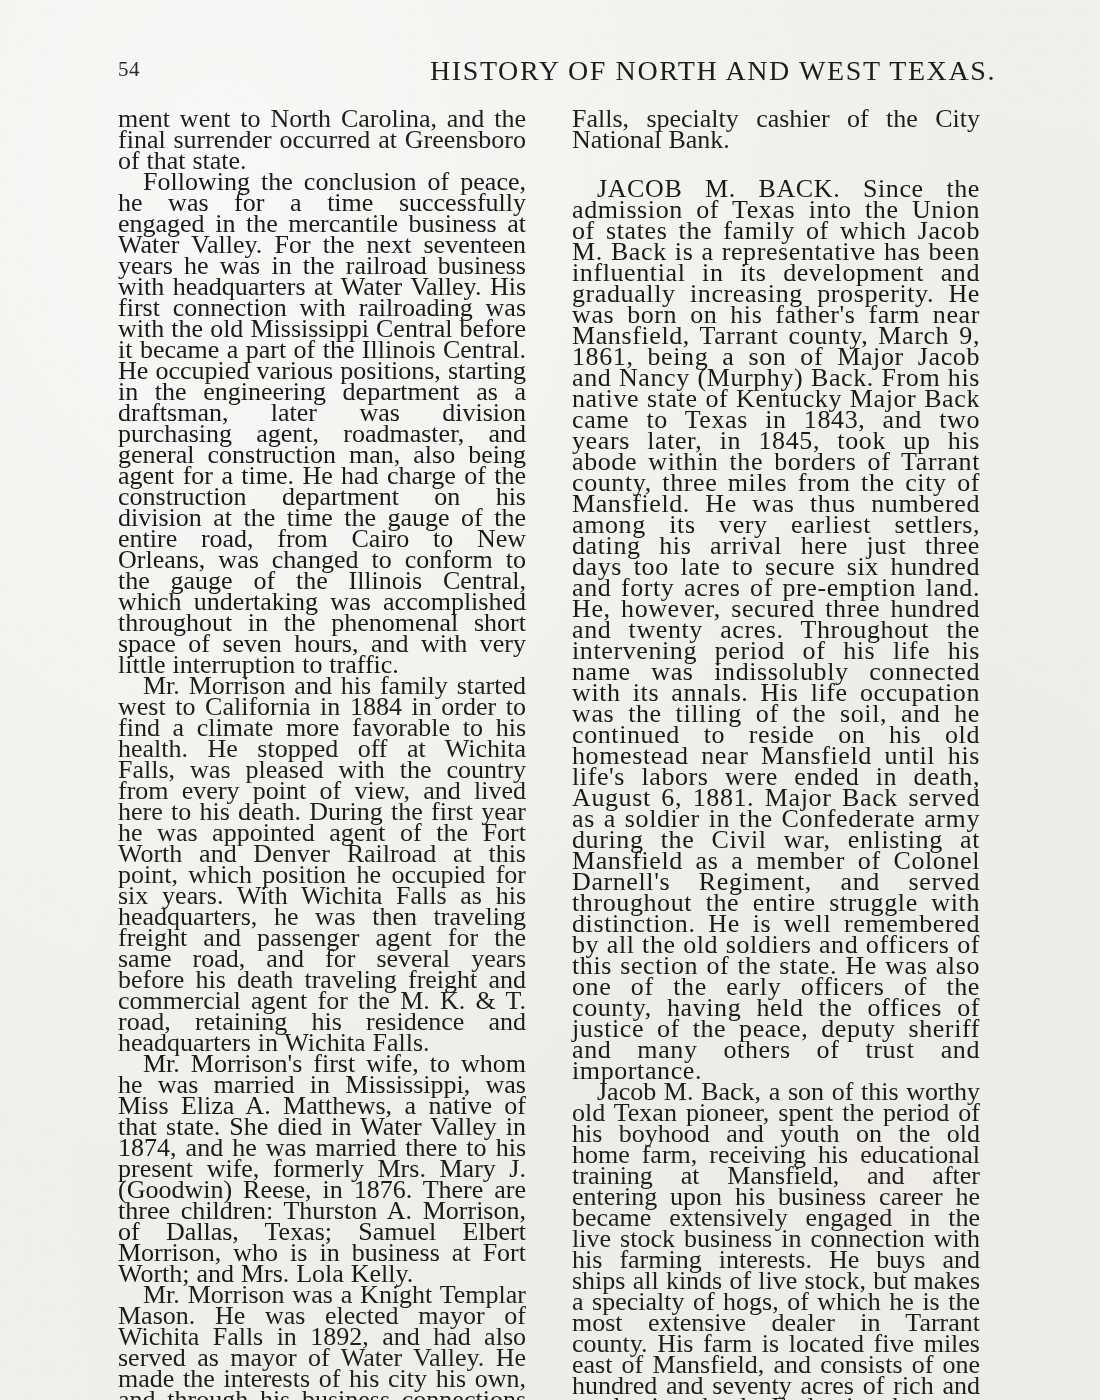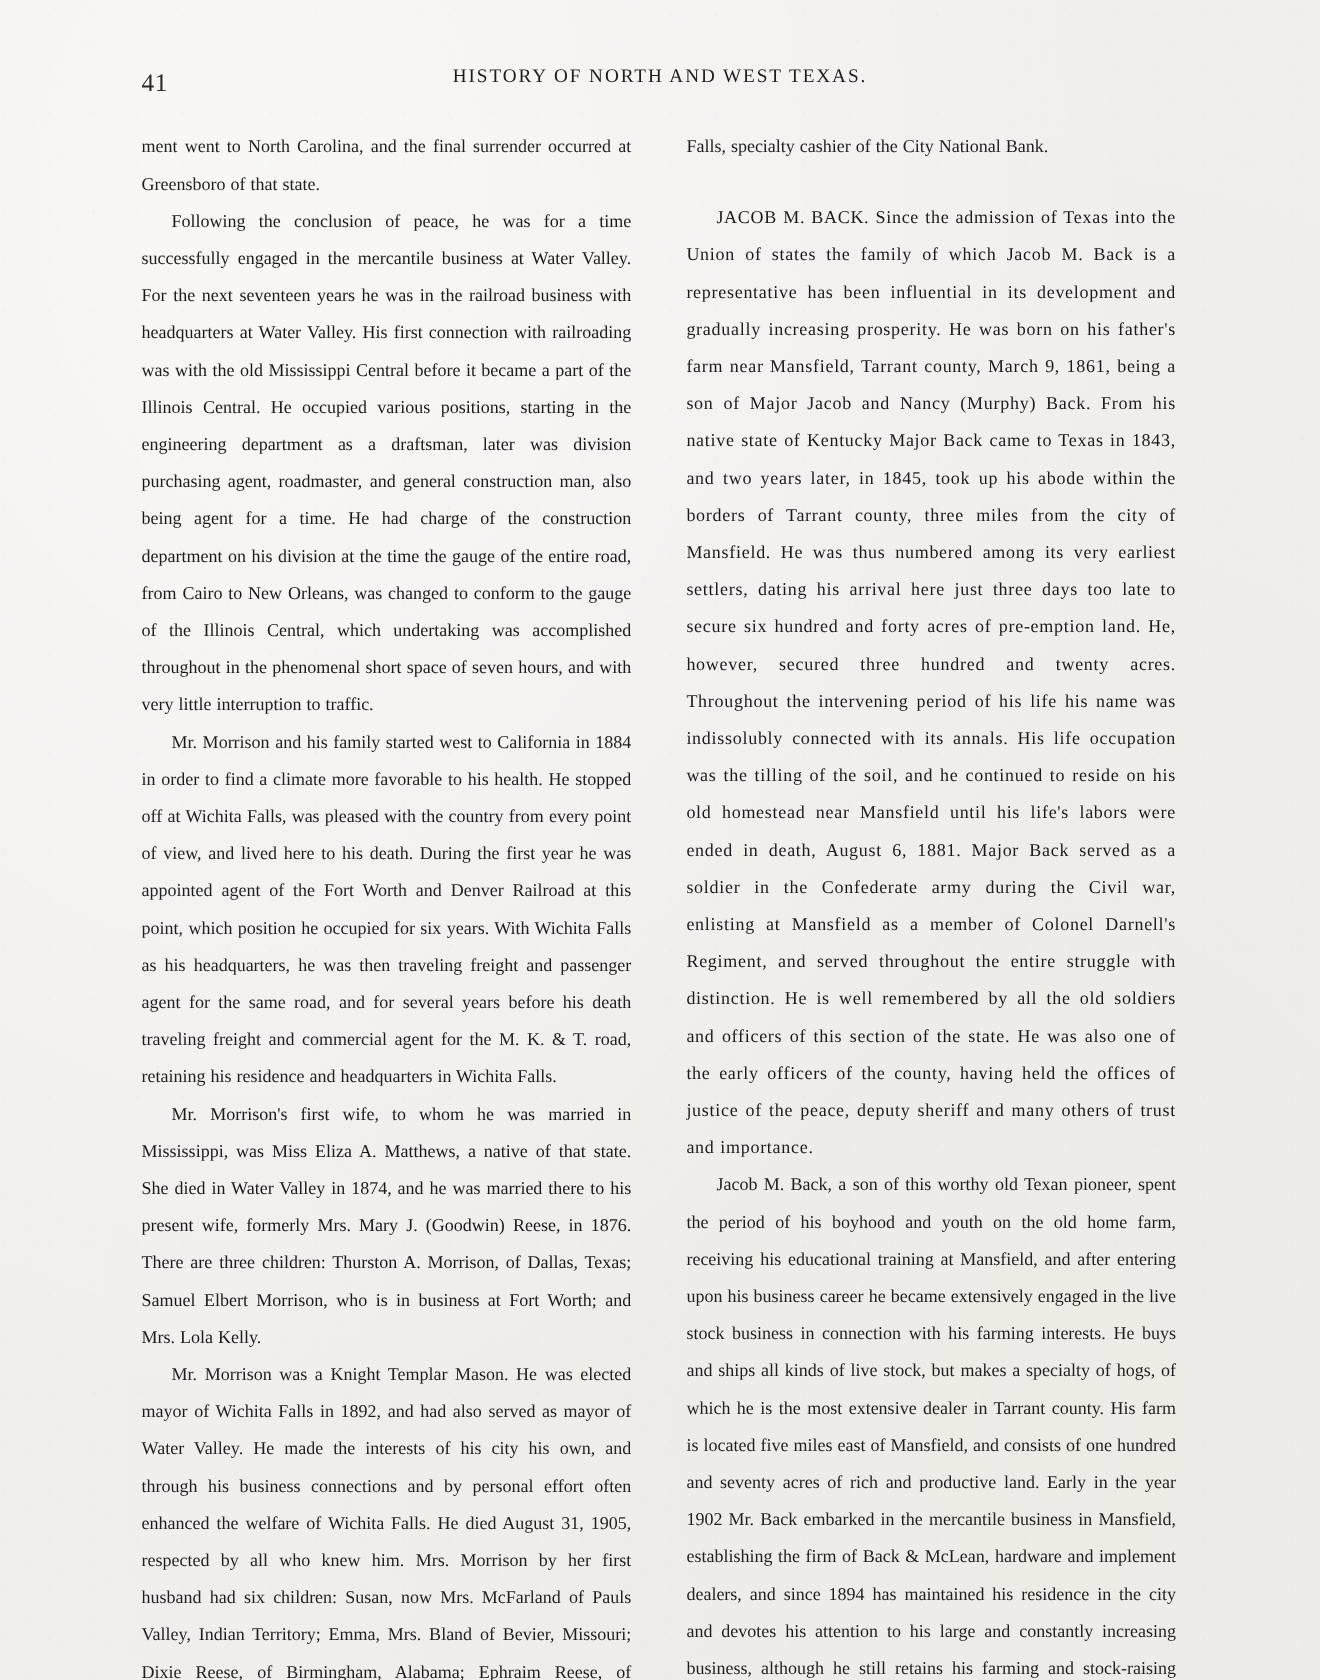--- a/index.html
+++ b/index.html
@@ -48,42 +48,42 @@
   }
   .folio {
     position: absolute;
     left: 14px;
     top: 2px;
     font-size: 21px;
     letter-spacing: 0.5px;
     color: #2a2a2a;
   }
   .running-title {
-    text-align: center;
-    font-size: 16px;
+    text-align: right;
+    font-size: 28px;
     letter-spacing: 1.6px;
     color: #1d1d1d;
     white-space: nowrap;
   }
 
   .columns {
     position: absolute;
     top: 108px;
     left: 118px;
     width: 862px;
     display: flex;
     gap: 46px;
   }
   .col {
     width: 408px;
   }
   p {
     margin: 0;
-    font-size: 15px;
-    line-height: 31px;
+    font-size: 26px;
+    line-height: 21px;
     text-align: justify;
     text-justify: inter-word;
     color: #1c1c1c;
     word-spacing: 0.4px;
   }
   p.indent {
     text-indent: 25px;
   }
   p.gap {
     margin-top: 28px;
@@ -95,21 +95,21 @@
   .col p:nth-child(odd) { color: #1e1e1e; }
   .col p:nth-child(even) { color: #1a1a1a; }
 </style>
 </head>
 <body>
 
 <div class="page">
   <div class="grain"></div>
 
   <div class="header">
-    <div class="folio">41</div>
+    <div class="folio">54</div>
     <div class="running-title">HISTORY OF NORTH AND WEST TEXAS.</div>
   </div>
 
   <div class="columns">
 
     <div class="col">
       <p>ment went to North Carolina, and the final surrender occurred at Greensboro of that state.</p>
       <p class="indent">Following the conclusion of peace, he was for a time successfully engaged in the mercantile business at Water Valley. For the next seventeen years he was in the railroad business with headquarters at Water Valley. His first connection with railroading was with the old Mississippi Central before it became a part of the Illinois Central. He occupied various positions, starting in the engineering department as a draftsman, later was division purchasing agent, roadmaster, and general construction man, also being agent for a time. He had charge of the construction department on his division at the time the gauge of the entire road, from Cairo to New Orleans, was changed to conform to the gauge of the Illinois Central, which undertaking was accomplished throughout in the phenomenal short space of seven hours, and with very little interruption to traffic.</p>
       <p class="indent">Mr. Morrison and his family started west to California in 1884 in order to find a climate more favorable to his health. He stopped off at Wichita Falls, was pleased with the country from every point of view, and lived here to his death. During the first year he was appointed agent of the Fort Worth and Denver Railroad at this point, which position he occupied for six years. With Wichita Falls as his headquarters, he was then traveling freight and passenger agent for the same road, and for several years before his death traveling freight and commercial agent for the M. K. &amp; T. road, retaining his residence and headquarters in Wichita Falls.</p>
       <p class="indent">Mr. Morrison's first wife, to whom he was married in Mississippi, was Miss Eliza A. Matthews, a native of that state. She died in Water Valley in 1874, and he was married there to his present wife, formerly Mrs. Mary J. (Goodwin) Reese, in 1876. There are three children: Thurston A. Morrison, of Dallas, Texas; Samuel Elbert Morrison, who is in business at Fort Worth; and Mrs. Lola Kelly.</p>

